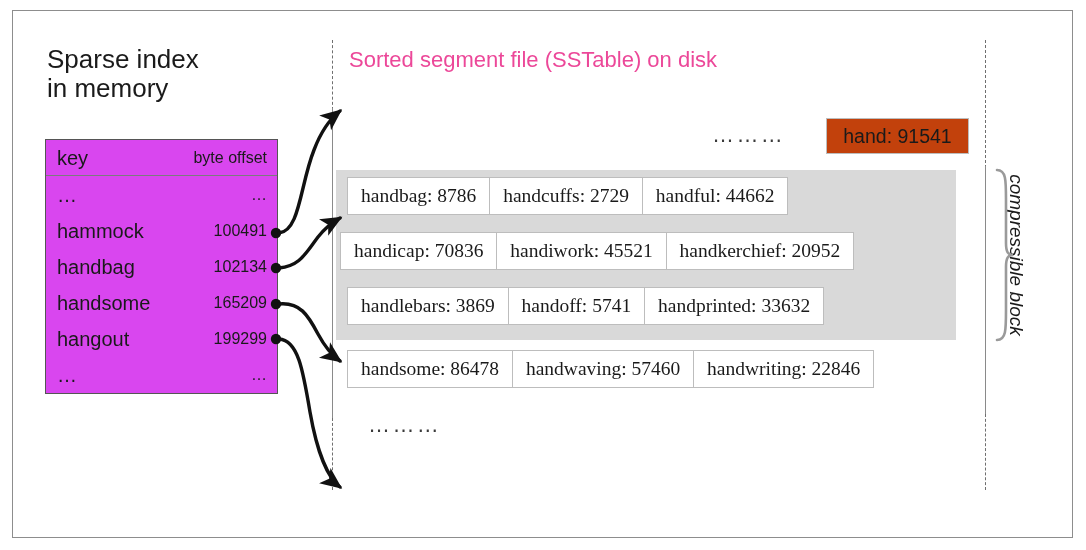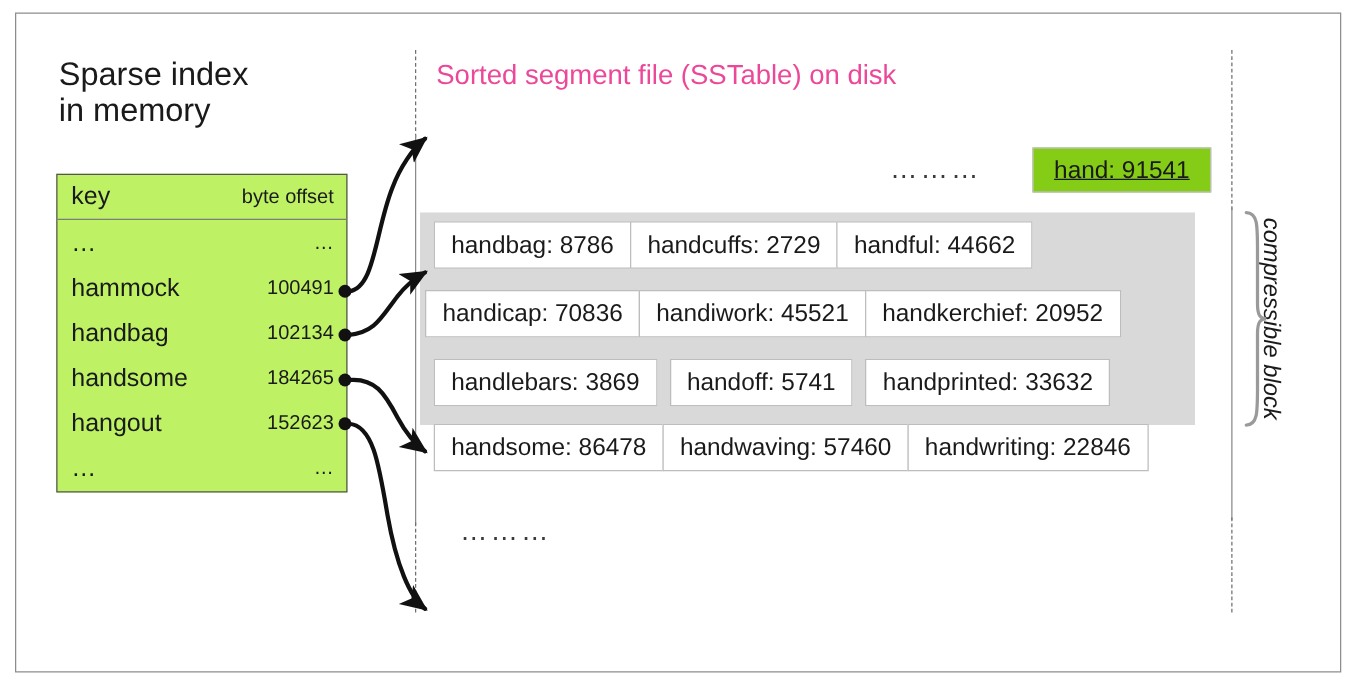--- a/index.html
+++ b/index.html
@@ -40,21 +40,21 @@
     white-space: pre-line;
   }
   #index-table {
     position: absolute;
     left: 45px;
     top: 139px;
     width: 233px;
     height: 255px;
     border: 1.6px solid #555555;
     box-sizing: border-box;
-    background: #bef264;
+    background: #d946ef;
   }
   #index-table .thead {
     height: 35px;
     border-bottom: 1.3px solid #7c7c7c;
     position: relative;
   }
   #index-table .trow {
     height: 36px;
     position: relative;
   }
@@ -93,30 +93,29 @@
     letter-spacing: 2.4px;
     color: #3a3a3a;
     white-space: nowrap;
   }
   #ell-top { left: 712px; top: 122px; }
   #ell-bottom { left: 368px; top: 412px; }
 
   .kvbox {
     position: absolute;
     border: 1.2px solid #bdbdbd;
-    background: #84cc16;
+    background: #c2410c;
     box-sizing: border-box;
     font-size: 19.5px;
     color: #1a1a1a;
     display: flex;
     align-items: center;
     justify-content: center;
     white-space: nowrap;
     height: 36px;
-    text-decoration: underline;
   }
   #hand-top { left: 826px; top: 118px; width: 143px; }
 
   #gray-block {
     position: absolute;
     left: 336px;
     top: 170px;
     width: 620px;
     height: 170px;
     background: #d9d9d9;
@@ -132,25 +131,26 @@
     background: #ffffff;
     box-sizing: border-box;
     font-size: 19.5px;
     color: #1a1a1a;
     display: flex;
     align-items: center;
     justify-content: center;
     white-space: nowrap;
     padding: 0 13px;
     margin-right: -1.2px;
+    font-family: Liberation Serif, serif;
   }
   #row1 { left: 347px; top: 177px; }
   #row2 { left: 340px; top: 232px; }
-  #row3 { left: 347px; top: 287px; gap: 11px; }
-  #row4 { left: 347px; top: 339px; }
+  #row3 { left: 347px; top: 287px; }
+  #row4 { left: 347px; top: 350px; }
 
   
   .vline {
     position: absolute;
     width: 0;
     border-left: 1.6px solid #8a8a8a;
   }
   .vdash {
     position: absolute;
     width: 0;
@@ -203,25 +203,25 @@
     <div class="trow">
       <span class="ck">hammock</span>
       <span class="cv">100491</span>
     </div>
     <div class="trow">
       <span class="ck">handbag</span>
       <span class="cv">102134</span>
     </div>
     <div class="trow">
       <span class="ck">handsome</span>
-      <span class="cv">184265</span>
+      <span class="cv">165209</span>
     </div>
     <div class="trow">
       <span class="ck">hangout</span>
-      <span class="cv">152623</span>
+      <span class="cv">199299</span>
     </div>
     <div class="trow">
       <span class="ck">…</span>
       <span class="cv">…</span>
     </div>
   </div>
 
   <div class="vdash" id="v-left-dash-top"></div>
   <div class="vline" id="v-left-solid"></div>
   <div class="vdash" id="v-left-dash-bot"></div>

